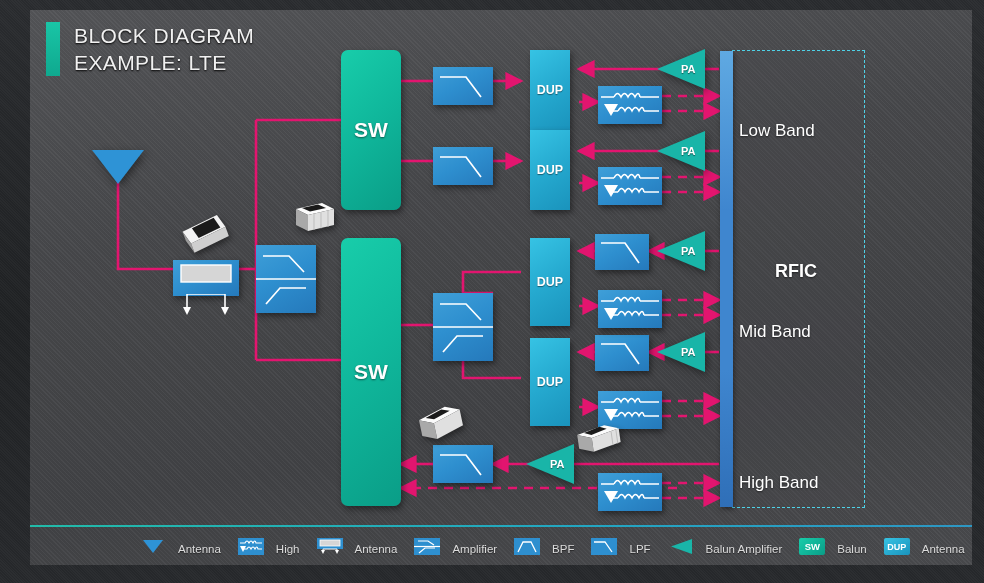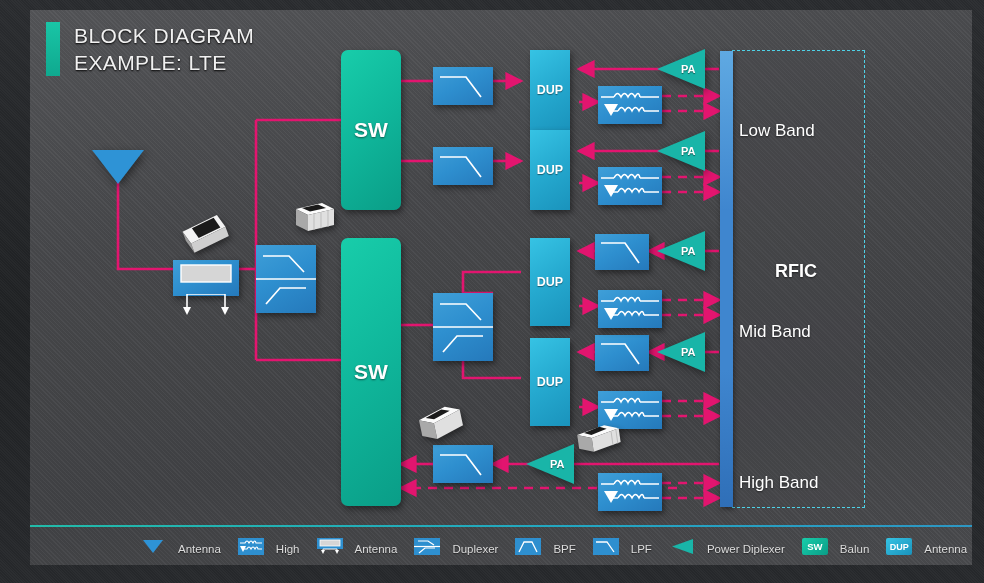--- a/index.html
+++ b/index.html
@@ -441,21 +441,21 @@
 
       <div class="leg-item">
         <span class="leg-ico">
           <svg viewBox="0 0 26 17">
             <rect width="26" height="17" fill="#2e8fcf"></rect>
             <path d="M4,3 L14,3 L20,7" stroke="#fff" stroke-width="1.2" fill="none"></path>
             <path d="M0,8.5 L26,8.5" stroke="#fff" stroke-width="1.2"></path>
             <path d="M5,15 L11,10 L21,10" stroke="#fff" stroke-width="1.2" fill="none"></path>
           </svg>
         </span>
-        <span class="leg-label">Duplexer</span>
+        <span class="leg-label">Amplifier</span>
       </div>
 
       <div class="leg-item">
         <span class="leg-ico">
           <svg viewBox="0 0 26 17">
             <rect width="26" height="17" fill="#2e8fcf"></rect>
             <path d="M4,14 L9,4 L17,4 L22,14" stroke="#fff" stroke-width="1.3" fill="none"></path>
           </svg>
         </span>
         <span class="leg-label">BPF</span>
@@ -470,21 +470,21 @@
         </span>
         <span class="leg-label">LPF</span>
       </div>
 
       <div class="leg-item">
         <span class="leg-ico">
           <svg viewBox="0 0 26 17">
               <polygon points="24,1 24,16 3,8.5" fill="#19b5a8"></polygon>
             </svg>
         </span>
-        <span class="leg-label">Power Diplexer</span>
+        <span class="leg-label">Balun Amplifier</span>
       </div>
 
       <div class="leg-item">
         <span class="leg-sw">SW</span>
         <span class="leg-label">Balun</span>
       </div>
 
       <div class="leg-item">
         <span class="leg-dup">DUP</span>
         <span class="leg-label">Antenna</span>

